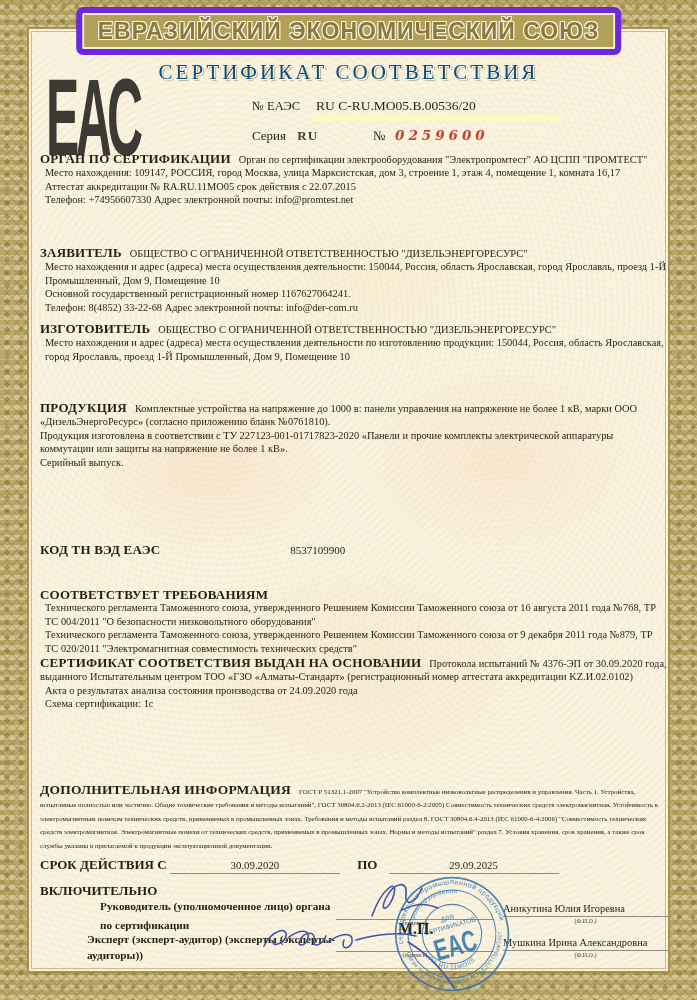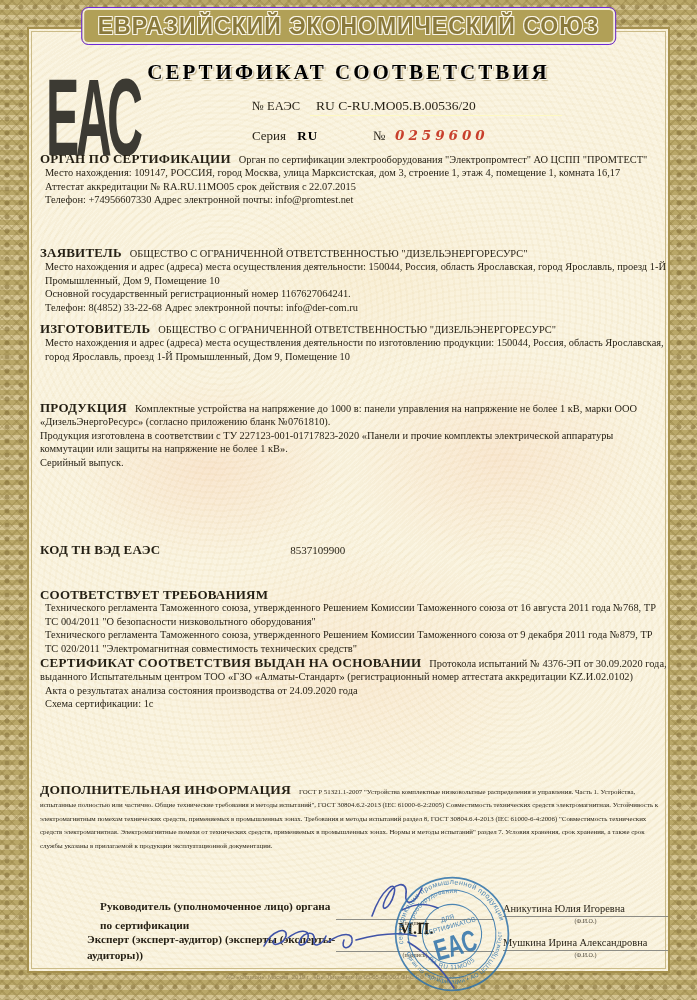--- a/index.html
+++ b/index.html
@@ -23,37 +23,37 @@
   .paper::after{content:"";position:absolute;inset:0;
     background:
       radial-gradient(ellipse 190px 130px at 180px 440px, rgba(243,162,120,.17), transparent 70%),
       radial-gradient(ellipse 210px 150px at 470px 430px, rgba(243,162,120,.15), transparent 70%),
       radial-gradient(ellipse 280px 170px at 330px 640px, rgba(245,172,122,.13), transparent 70%),
       radial-gradient(ellipse 230px 130px at 350px 250px, rgba(240,200,130,.10), transparent 70%);}
   .content{position:absolute;inset:0;z-index:3;}
 
   
   .banner{position:absolute;left:50%;top:7px;transform:translateX(-50%);
-    background:#b1a057;border:1px solid #6d28d9;border-radius:7px;padding:4px 16px 5px;
+    background:#b1a057;border:6px solid #6d28d9;border-radius:7px;padding:4px 16px 5px;
     box-shadow:inset 0 0 0 2px #f3eedb;}
   .banner-text{font-family:"Liberation Sans",sans-serif;font-weight:700;font-size:23px;
     letter-spacing:1px;color:#8a793c;white-space:nowrap;transform:scaleY(1.08);
     text-shadow:-1px -1px 0 #f8f4e4,1px -1px 0 #f8f4e4,-1px 1px 0 #f8f4e4,1px 1px 0 #f8f4e4;}
   .eac-mark{position:absolute;left:46px;top:62px;font-family:"Liberation Sans",sans-serif;
     font-weight:700;font-size:86px;line-height:1;color:#3c3a33;transform:scale(.58,1.28);
     transform-origin:left top;letter-spacing:-6px;}
   .cert-title{position:absolute;left:0;right:0;top:60px;text-align:center;
-    font-weight:700;font-size:21px;letter-spacing:3px;color:#000000;
+    font-weight:400;font-size:21px;letter-spacing:3px;color:#0c4a6e;
     text-shadow:1px 1px 0 rgba(255,255,255,.9), 2px 2px 1px rgba(125,95,30,.45);}
   .no-line{position:absolute;left:252px;top:98px;font-size:12.5px;}
   .no-line .lbl{margin-right:10px;}
-  .no-line .val{display:inline-block;min-width:240px;border-bottom:1px solid #fef9c3;
+  .no-line .val{display:inline-block;min-width:240px;border-bottom:6px solid #fef9c3;
     font-size:13.5px;padding:0 6px 1px;}
   .series-line{position:absolute;left:252px;top:127px;font-size:13px;}
-  .red{color:#000000;font-weight:700;}
+  .red{color:#404040;font-weight:700;}
   .series-line .series-val{margin-left:8px;letter-spacing:1px;}
   .series-line .blank-lbl{margin-left:52px;color:#241f14;font-weight:400;}
   .series-line .blank-val{margin-left:6px;font-family:"DejaVu Serif",serif;
     letter-spacing:4px;font-weight:700;font-size:13.5px;color:#c8402c;font-style:italic;}
 
   
   .sec{position:absolute;left:40px;width:628px;font-size:10.4px;line-height:13.4px;}
   .sec-h{font-weight:700;font-size:13px;letter-spacing:.2px;margin-right:8px;}
   .sec-line{padding-left:5px;}
   .sec-org{top:152px;} .sec-app{top:246px;} .sec-man{top:322px;}
@@ -158,20 +158,27 @@
     <div class="sec sec-basis">
       <span class="sec-h">СЕРТИФИКАТ СООТВЕТСТВИЯ  ВЫДАН НА ОСНОВАНИИ</span><span>Протокола испытаний № 4376-ЭП от 30.09.2020 года, выданного Испытательным центром ТОО «ГЗО «Алматы-Стандарт» (регистрационный номер аттестата аккредитации KZ.И.02.0102)</span>
       <div class="sec-line">Акта о результатах анализа состояния производства от 24.09.2020 года</div>
       <div class="sec-line">Схема сертификации: 1с</div>
     </div>
 
     <div class="sec sec-add">
       <span class="sec-h">ДОПОЛНИТЕЛЬНАЯ ИНФОРМАЦИЯ</span><span class="tiny">ГОСТ Р 51321.1-2007 "Устройства комплектные низковольтные распределения и управления. Часть 1. Устройства, испытанные полностью или частично. Общие технические требования и методы испытаний", ГОСТ 30804.6.2-2013 (IEC 61000-6-2:2005) Совместимость технических средств электромагнитная. Устойчивость к электромагнитным помехам технических средств, применяемых в промышленных зонах. Требования и методы испытаний раздел 8, ГОСТ 30804.6.4-2013 (IEC 61000-6-4:2006) "Совместимость технических средств электромагнитная. Электромагнитные помехи от технических средств, применяемых в промышленных зонах. Нормы и методы испытаний" раздел 7. Условия хранения, срок хранения, а также срок службы указаны в прилагаемой к продукции эксплуатационной документации.</span>
     </div>
 
+    <div class="validity">
+      <span>СРОК ДЕЙСТВИЯ С</span>
+      <span class="slot">30.09.2020</span>
+      <span class="to-lbl">ПО</span>
+      <span class="slot">29.09.2025</span>
+      <div class="incl">ВКЛЮЧИТЕЛЬНО</div>
+    </div>
 
     <div class="sig-label1">Руководитель (уполномоченное лицо) органа по сертификации</div>
     <div class="sig-label2">Эксперт (эксперт-аудитор) (эксперты (эксперты-аудиторы))</div>
 
     <div class="sig-slot slot-s1">
       <span class="cap">(подпись)</span>
     </div>
     <div class="sig-slot slot-s2">
       <span class="cap">(подпись)</span>
     </div>

